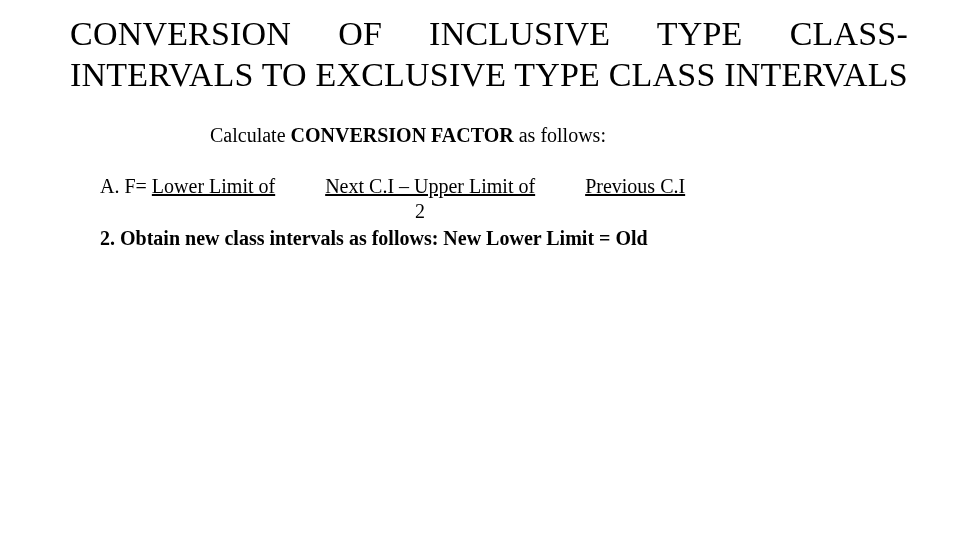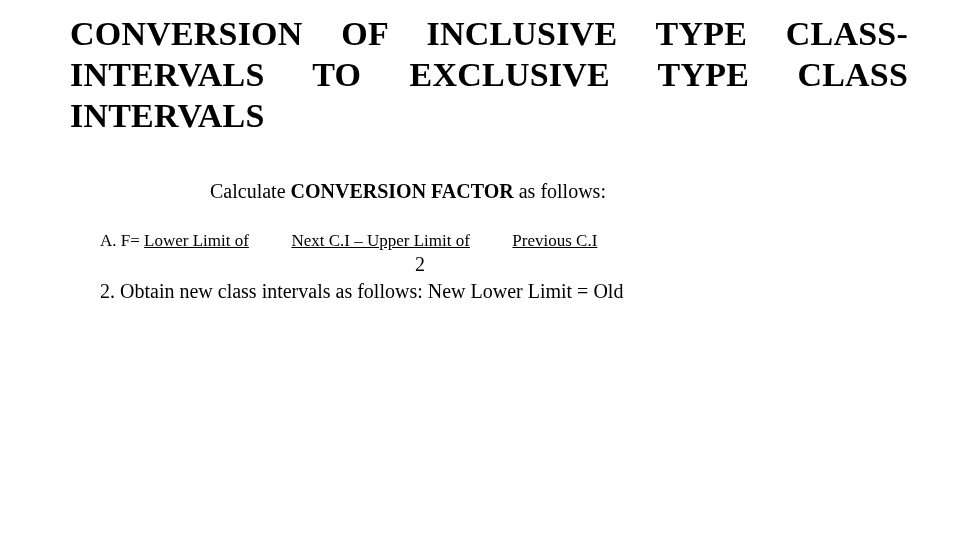--- a/index.html
+++ b/index.html
@@ -9,37 +9,37 @@
     height: 540px;
     background: #fff;
     font-family: "Times New Roman", Times, serif;
     color: #000;
   }
   .page {
     padding: 14px 52px 0 70px;
   }
   .title {
     font-size: 34px;
-    font-weight: bold;
+    font-weight: normal;
     line-height: 1.2;
     text-align: justify;
     text-align-last: left;
-    margin-bottom: 44px;
+    margin-bottom: 28px;
     letter-spacing: 0.2px;
   }
   .subtitle {
     font-size: 20px;
     margin-left: 140px;
     margin-bottom: 28px;
   }
   .subtitle .bold {
     font-weight: bold;
   }
   .formula-row {
-    font-size: 17px;
+    font-size: 20px;
     margin-left: 30px;
     white-space: pre;
   }
   .formula-row .ul {
     text-decoration: underline;
   }
   .denom {
     font-size: 20px;
     margin-left: 345px;
     margin-top: 2px;
@@ -49,20 +49,21 @@
     line-height: 1.3;
     margin-left: 30px;
     margin-top: 2px;
   }
   .body .indent1 {
     padding-left: 60px;
     display: block;
   }
   .body .line2 {
     display: block;
+    font-weight: bold;
   }
   .body .indent2 {
     padding-left: 30px;
     display: block;
   }
 </style>
 </head>
 <body>
 
 <div class="page">

